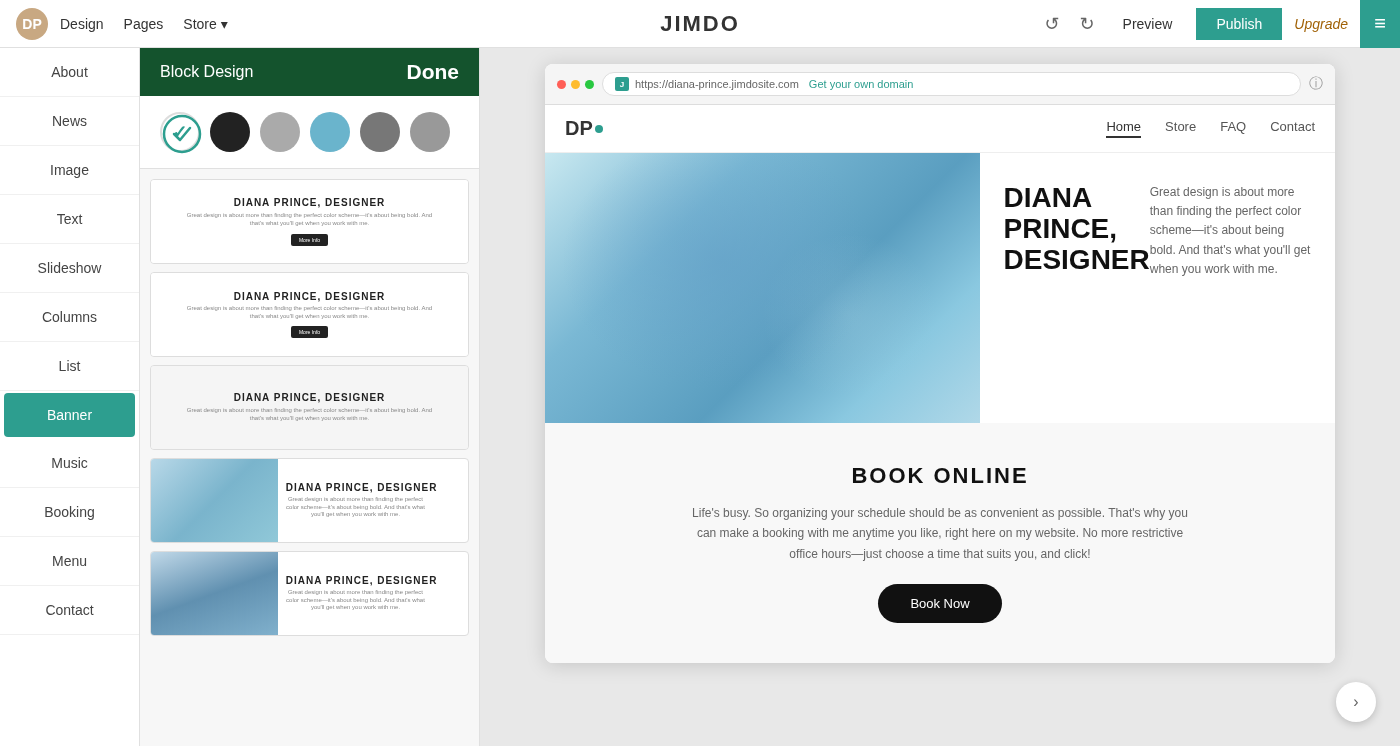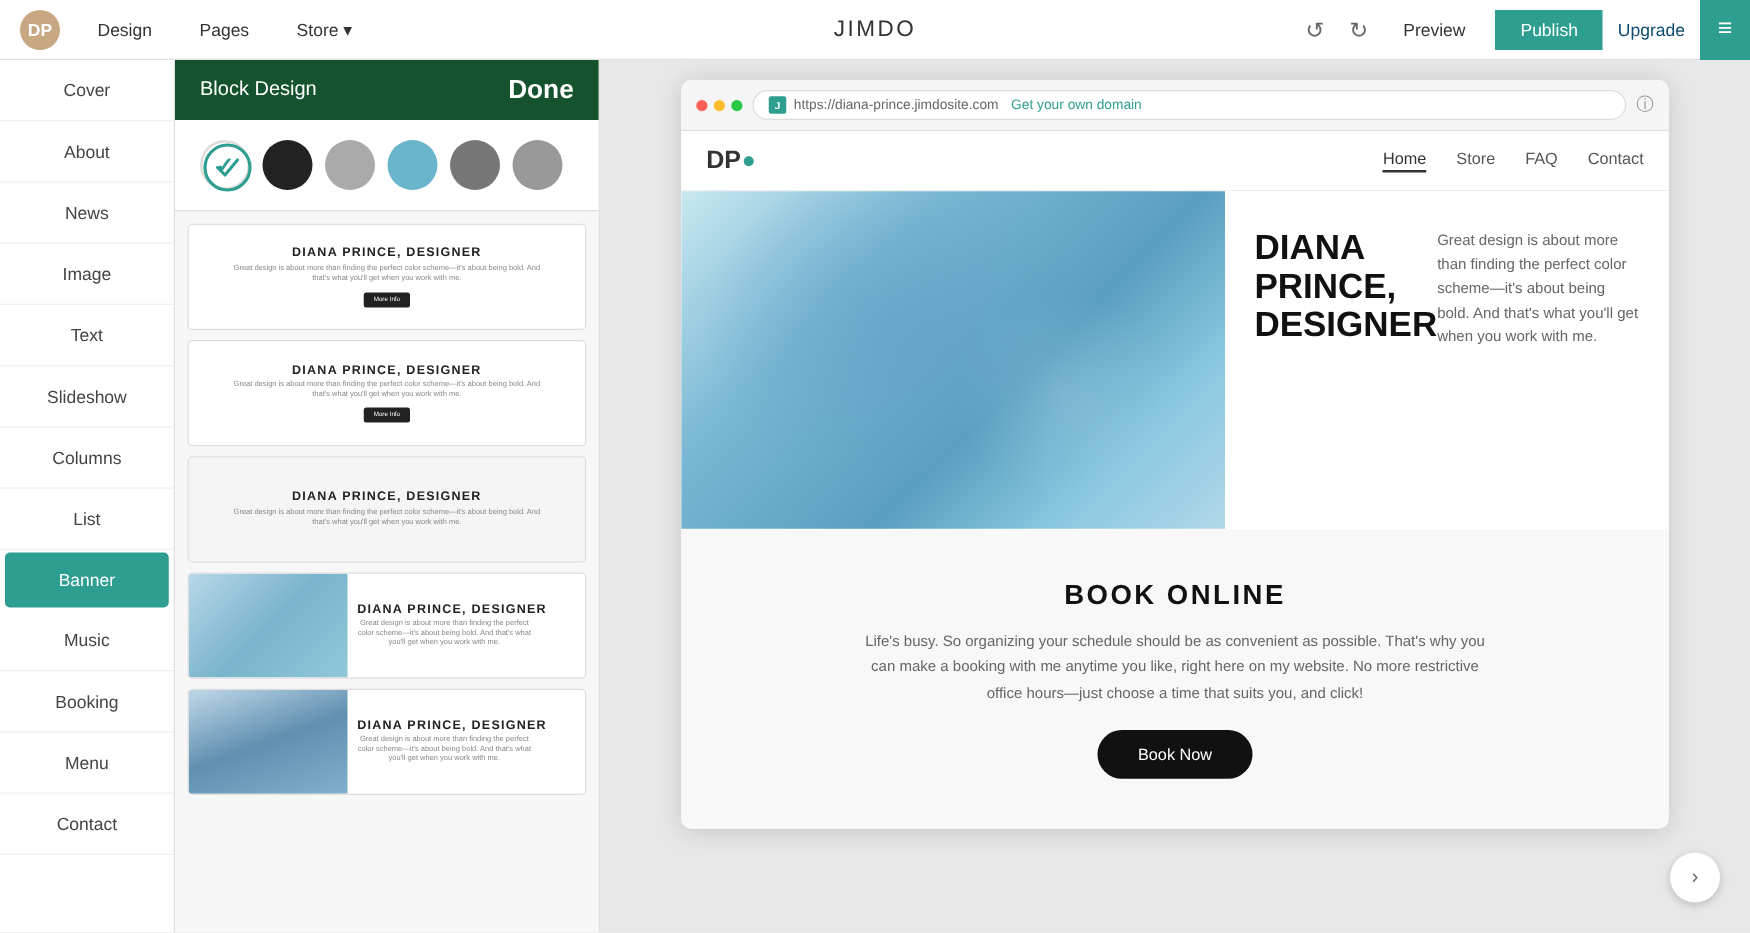--- a/index.html
+++ b/index.html
@@ -21,44 +21,44 @@
       width: 32px; height: 32px;
       border-radius: 50%;
       background: #c8a882;
       margin-right: 12px;
       overflow: hidden;
       display: flex; align-items: center; justify-content: center;
       font-size: 14px; color: #fff; font-weight: bold;
     }
     .top-nav-link {
       font-size: 14px; color: #333; margin-right: 20px; cursor: pointer;
-      display: flex; align-items: center; gap: 4px; margin-left: 18px;
+      display: flex; align-items: center; gap: 4px;
     }
     .top-nav-center {
       position: absolute; left: 50%; transform: translateX(-50%);
-      font-size: 18px; font-weight: normal; letter-spacing: 2px; color: #333;
+      font-size: 22px; font-weight: bold; letter-spacing: 2px; color: #333;
     }
     .top-nav-right {
       margin-left: auto; display: flex; align-items: center; gap: 12px;
     }
     .undo-btn, .redo-btn {
       background: none; border: none; cursor: pointer;
       font-size: 18px; color: #666; padding: 4px;
     }
     .preview-btn {
       background: none; border: none; cursor: pointer;
       font-size: 14px; color: #333; padding: 6px 12px;
     }
     .publish-btn {
       background: #2d9e8f; color: #fff; border: none; border-radius: 0;
       padding: 8px 20px; font-size: 14px; cursor: pointer; font-weight: 500;
     }
     .upgrade-btn {
       background: none; border: none; cursor: pointer;
-      font-size: 14px; color: #0c4a6e; font-weight: 500;
+      font-size: 14px; color: #a16207; font-weight: 500; font-style: italic;
     }
     .menu-btn {
       background: #2d9e8f; border: none; cursor: pointer;
       color: #fff; width: 40px; height: 48px;
       display: flex; align-items: center; justify-content: center;
       font-size: 20px; margin-right: -16px;
     }
 
     
     .main-body {
@@ -379,21 +379,20 @@
     <button class="preview-btn">Preview</button>
     <button class="publish-btn">Publish</button>
     <button class="upgrade-btn">Upgrade</button>
     <button class="menu-btn">≡</button>
   </div>
 </nav>
 
 <div class="main-body">
 
   <div class="left-sidebar">
-    <div class="sidebar-item">Cover</div>
     <div class="sidebar-item">About</div>
     <div class="sidebar-item">News</div>
     <div class="sidebar-item">Image</div>
     <div class="sidebar-item">Text</div>
     <div class="sidebar-item">Slideshow</div>
     <div class="sidebar-item">Columns</div>
     <div class="sidebar-item">List</div>
     <div class="sidebar-item active">Banner</div>
     <div class="sidebar-item">Music</div>
     <div class="sidebar-item">Booking</div>

